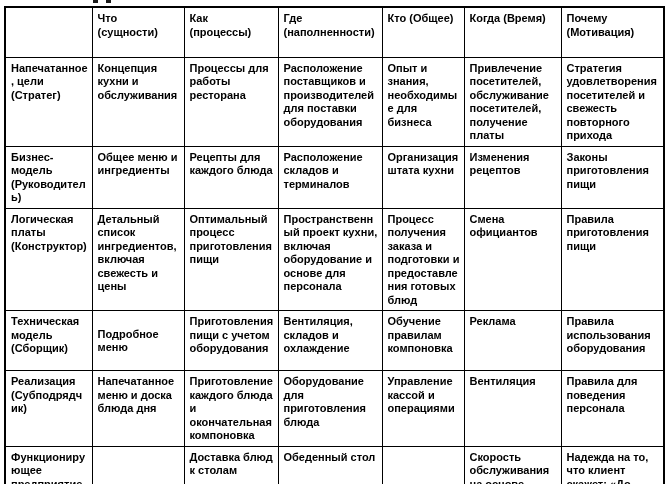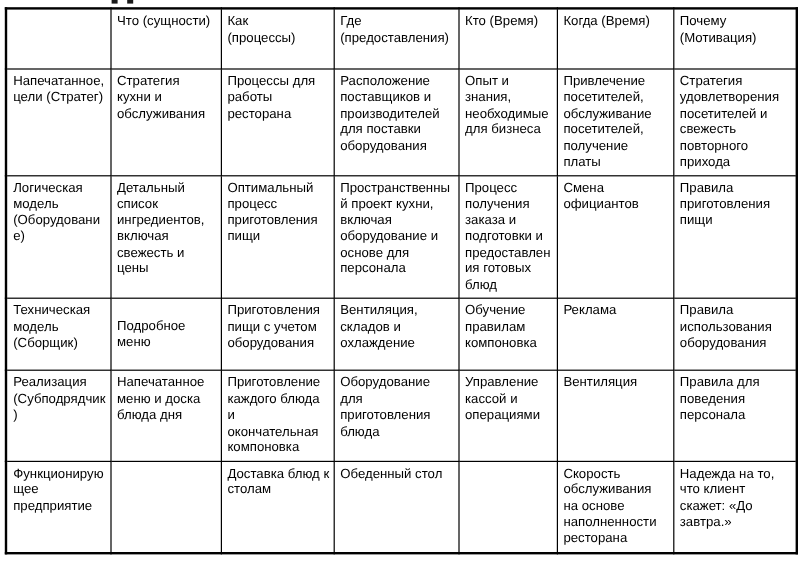--- a/index.html
+++ b/index.html
@@ -37,21 +37,21 @@
     border-collapse: collapse;
     table-layout: fixed;
     width: 659px;
     border: 2px solid #000000;
   }
   table.grid th, table.grid td {
     border: 1px solid #000000;
     vertical-align: top;
     padding: 4px 3px 3px 5px;
     font-size: 11px;
-    font-weight: normal;
+    font-weight: bold;
     line-height: 13.5px;
     text-align: left;
     overflow-wrap: break-word;
     word-wrap: break-word;
   }
   .pre-line { white-space: pre-line; }
   .v-middle { vertical-align: middle !important; }
   tr.r-head  { height: 50px; }
   tr.r-1 { height: 70px; }
   tr.r-2 { height: 56px; }
@@ -78,39 +78,48 @@
       <col style="width:97px">
     <col style="width:103px">
   </colgroup>
   <thead>
     <tr class="r-head">
       <th></th>
       <th class="pre-line">Что (сущности)</th>
       <th class="pre-line">Как
 (процессы)</th>
       <th class="pre-line">Где
-(предоставления)</th>
-      <th class="pre-line">Кто (Время)</th>
+(наполненности)</th>
+      <th class="pre-line">Кто (Общее)</th>
       <th class="pre-line">Когда (Время)</th>
       <th class="pre-line">Почему
 (Мотивация)</th>
     </tr>
   </thead>
   <tbody>
     <tr class="r-1">
       <td>Напечатанное, цели (Стратег)</td>
-      <td>Стратегия кухни и обслуживания</td>
+      <td>Концепция кухни и обслуживания</td>
       <td>Процессы для работы ресторана</td>
       <td>Расположение поставщиков и производителей для поставки оборудования</td>
       <td>Опыт и знания, необходимые для бизнеса</td>
       <td>Привлечение посетителей, обслуживание посетителей, получение платы</td>
       <td>Стратегия удовлетворения посетителей и свежесть повторного прихода</td>
     </tr>
+    <tr class="r-2">
+      <td>Бизнес-модель (Руководитель)</td>
+      <td>Общее меню и ингредиенты</td>
+      <td>Рецепты для каждого блюда</td>
+      <td>Расположение складов и терминалов</td>
+      <td>Организация штата кухни</td>
+      <td>Изменения рецептов</td>
+      <td>Законы приготовления пищи</td>
+    </tr>
     <tr class="r-3">
-      <td>Логическая модель (Оборудование)</td>
+      <td>Логическая платы (Конструктор)</td>
       <td>Детальный список ингредиентов, включая свежесть и цены</td>
       <td>Оптимальный процесс приготовления пищи</td>
       <td>Пространственный проект кухни, включая оборудование и основе для персонала</td>
       <td>Процесс получения заказа и подготовки и предоставления готовых блюд</td>
       <td>Смена официантов</td>
       <td>Правила приготовления пищи</td>
     </tr>
     <tr class="r-4">
       <td>Техническая модель (Сборщик)</td>
       <td class="v-middle">Подробное меню</td>

